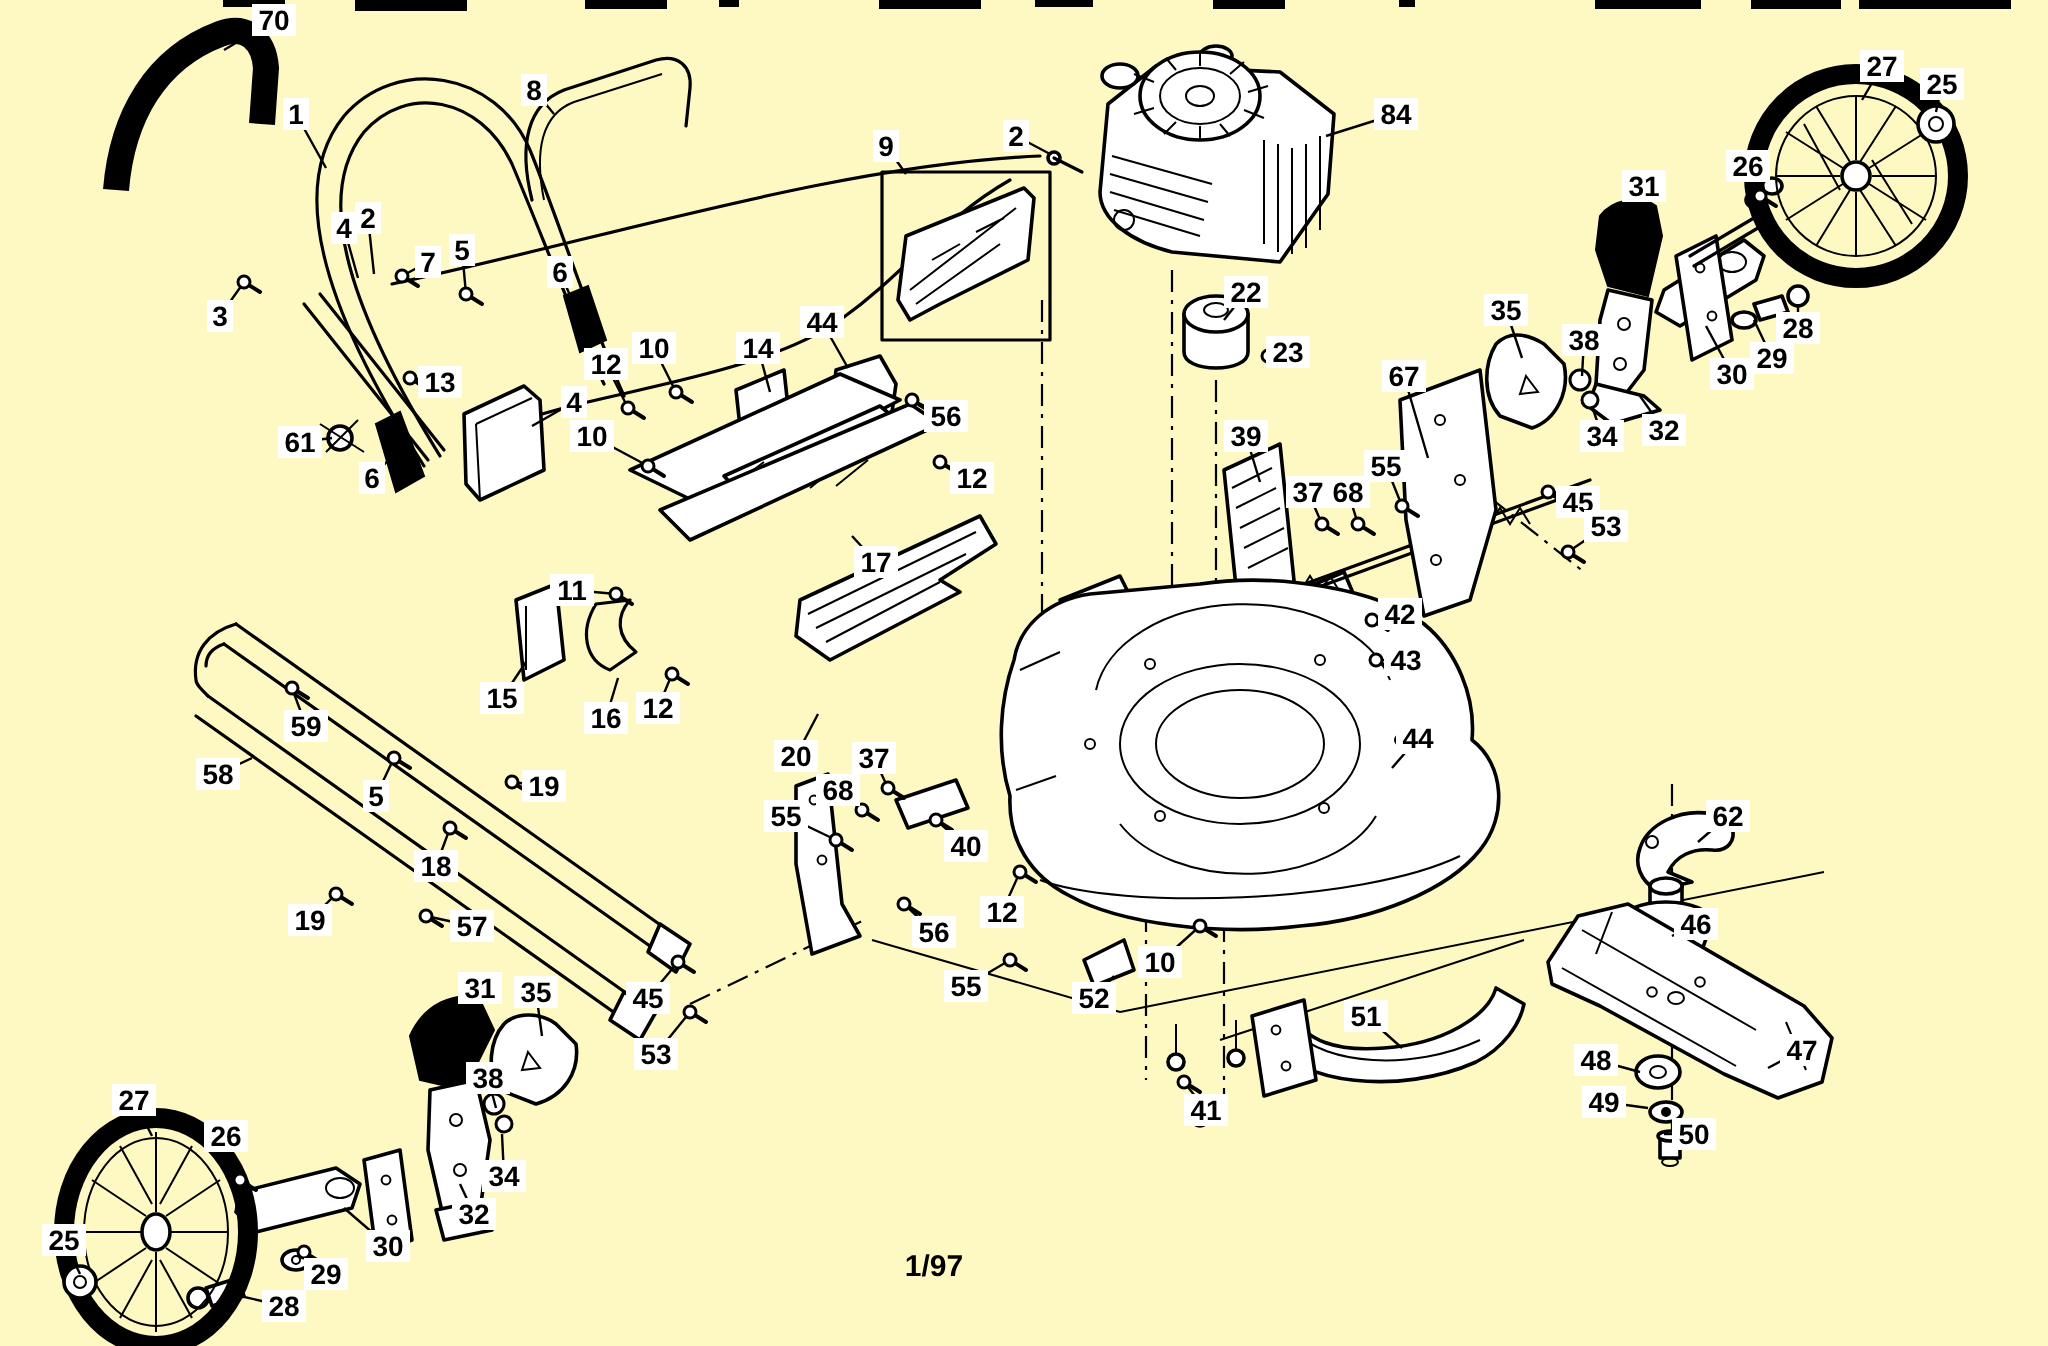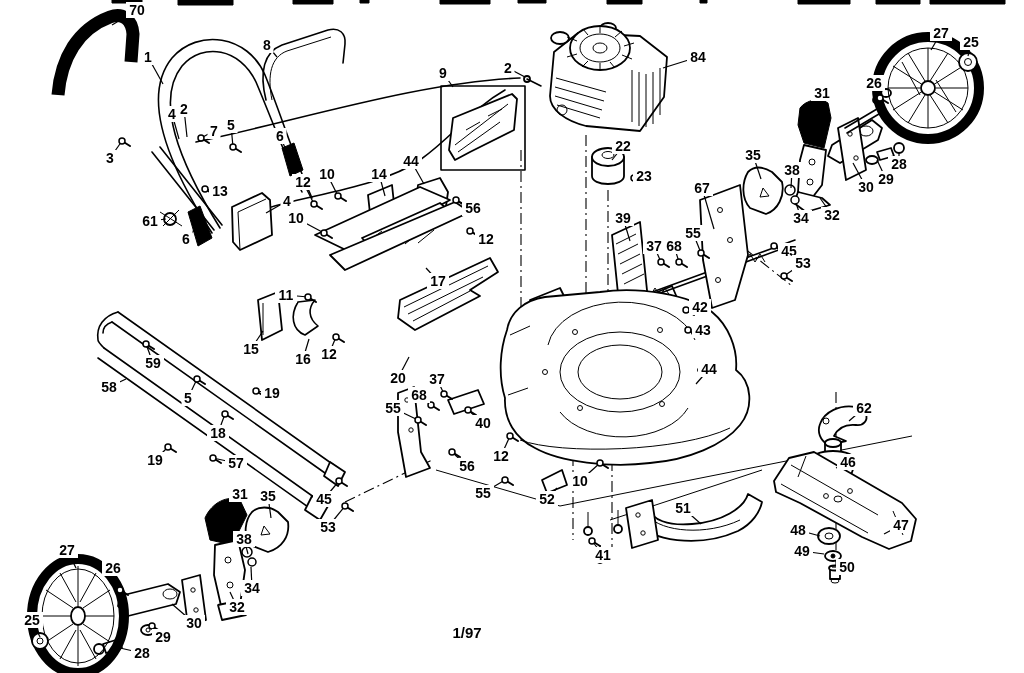--- a/index.html
+++ b/index.html
@@ -1,16 +1,16 @@
 <!DOCTYPE html>
 <html><head>
 <meta charset="utf-8">
 <style>
   html,body{margin:0;padding:0;background:#e8e8e8;}
-  #stage{width:1024px;height:673px;background:#ffffff;position:relative;overflow:hidden;}
+  #stage{width:1024px;height:673px;background:#fef9c3;position:relative;overflow:hidden;}
   svg{display:block;}
   .ln{stroke:#000;stroke-width:1.6;fill:none;stroke-linejoin:round;stroke-linecap:round;}
   .thin{stroke:#000;stroke-width:1;fill:none;}
   .shp{stroke:#000;stroke-width:1.8;fill:#fff;stroke-linejoin:round;}
   .blk{fill:#000;stroke:#000;stroke-width:1;}
   .cl{stroke:#000;stroke-width:1.1;fill:none;stroke-dasharray:11 4 2 4;}
   .tire{stroke:#000;fill:none;}
   .lbl{font:bold 14px "Liberation Sans", sans-serif;fill:#000;text-anchor:middle;}
   .lblbg{fill:#fff;}
   .leader{stroke:#000;stroke-width:1.2;}

